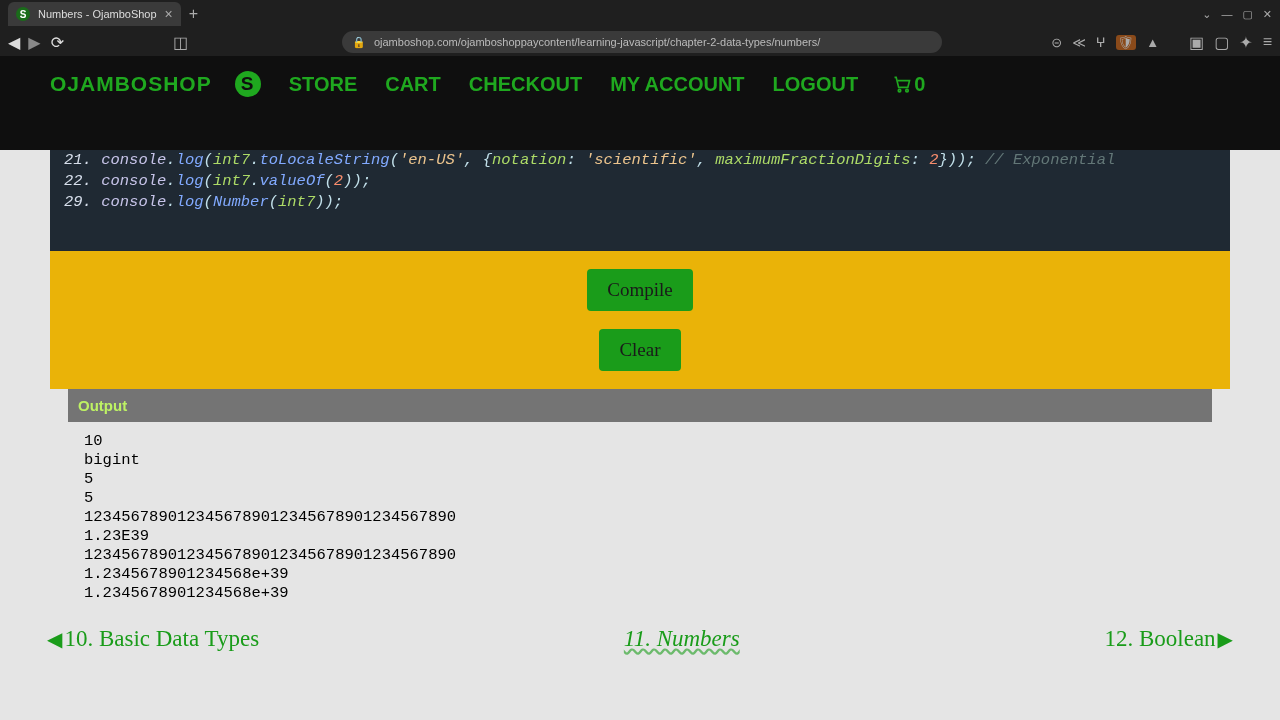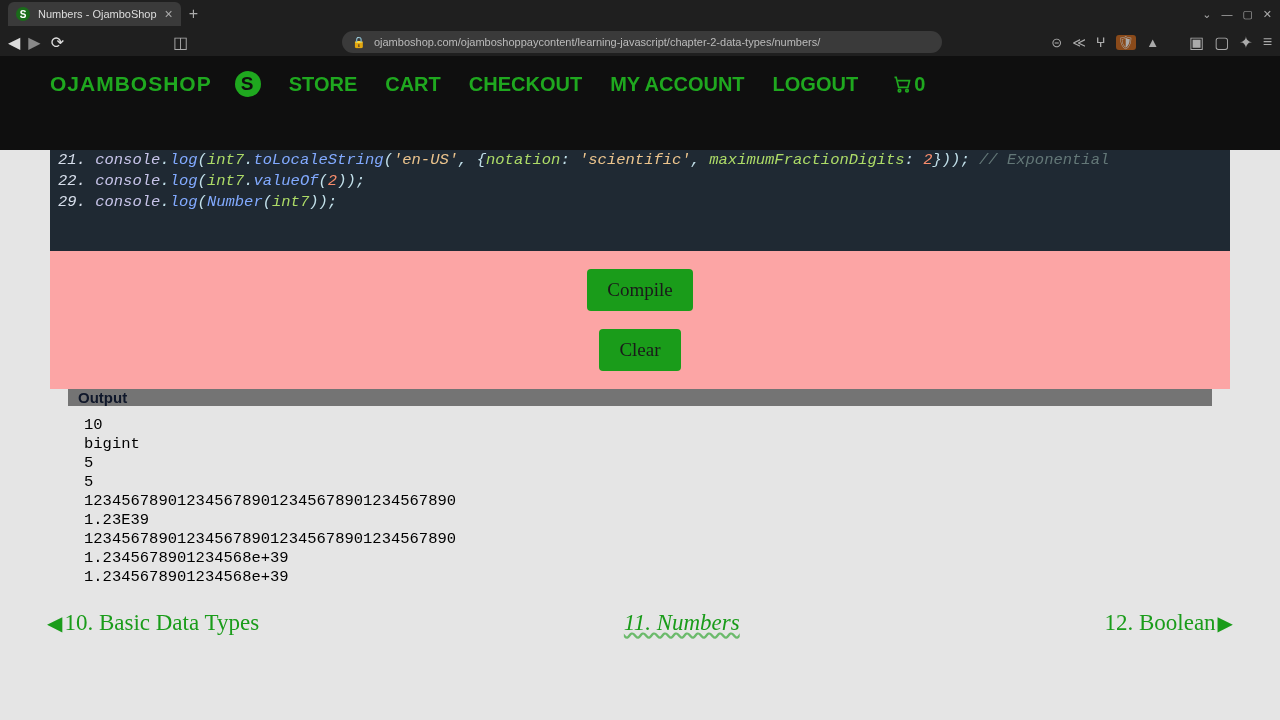--- a/index.html
+++ b/index.html
@@ -31,36 +31,36 @@
 .promo-banner { height: 38px; display: flex; align-items: center; justify-content: center; color: #fff; font-weight: bold; font-size: 18px; }
 .main-nav { height: 56px; display: flex; align-items: center; padding: 0 50px; gap: 28px; color: #1fa81f; font-weight: bold; font-size: 20px; }
 .brand { display: flex; align-items: center; gap: 23px; font-size: 21px; letter-spacing: 1px; }
 .brand-icon { width: 26px; height: 26px; background: #1fa81f; border-radius: 50%; display: flex; align-items: center; justify-content: center; color: #0f0f0f; font-weight: bold; font-size: 19px; }
 .nav-item { cursor: pointer; }
 .cart-icon { margin-left: 6px; display: flex; align-items: center; gap: 2px; }
 .cart-icon svg { width: 20px; height: 20px; }
 
 .content { padding: 0 50px; }
 
-.code-block { background: #1f2933; padding: 0 18px 38px 8px; font-family: 'Courier New', monospace; font-size: 15.5px; color: #d6deeb; overflow: hidden; font-style: italic; line-height: 21px; }
+.code-block { background: #1f2933; padding: 0 18px 38px 14px; font-family: 'Courier New', monospace; font-size: 15.5px; color: #d6deeb; overflow: hidden; font-style: italic; line-height: 21px; }
 .code-line { white-space: pre; }
 .ln { color: #d6deeb; }
 .kw1 { color: #c6c3e8; }
 .fn { color: #82aaff; font-style: italic; }
 .var { color: #addb67; font-style: italic; }
 .str { color: #ecc48d; }
 .num { color: #f78c6c; }
 .pn { color: #c2e0ea; }
 .cm { color: #637777; font-style: italic; }
 
-.action-area { background: #fca5a5; padding: 18px 0; display: flex; flex-direction: column; align-items: center; gap: 18px; }
+.action-area { background: #eab308; padding: 18px 0; display: flex; flex-direction: column; align-items: center; gap: 18px; }
 .btn { background: #1a9c1a; color: #1a1a1a; font-family: Georgia, serif; font-size: 19px; padding: 10px 20px; border: none; border-radius: 4px; cursor: pointer; }
 
 .output-wrapper { padding: 0 18px; }
-.output-header { background: #747474; color: #0f172a; font-weight: bold; padding: 0 10px; font-size: 15px; }
+.output-header { background: #747474; color: #bef264; font-weight: bold; padding: 8px 10px; font-size: 15px; }
 .output-body { background: #e5e5e5; padding: 10px 0; font-family: 'Courier New', monospace; font-size: 15.5px; color: #000; line-height: 19px; white-space: pre; margin-left: 16px; }
 
 .chapter-nav { display: flex; align-items: center; justify-content: space-between; padding: 13px 0; margin: 0 -3px; }
 .chap-link { color: #1a9c1a; font-family: Georgia, serif; font-size: 23px; display: flex; align-items: center; gap: 2px; cursor: pointer; }
 .chap-link.current { text-decoration: underline; font-style: italic; text-decoration-style: wavy; text-decoration-color: rgba(26,156,26,0.6); text-align: center; }
 .tri { font-size: 20px; }
 </style>
 </head>
 <body>
 

